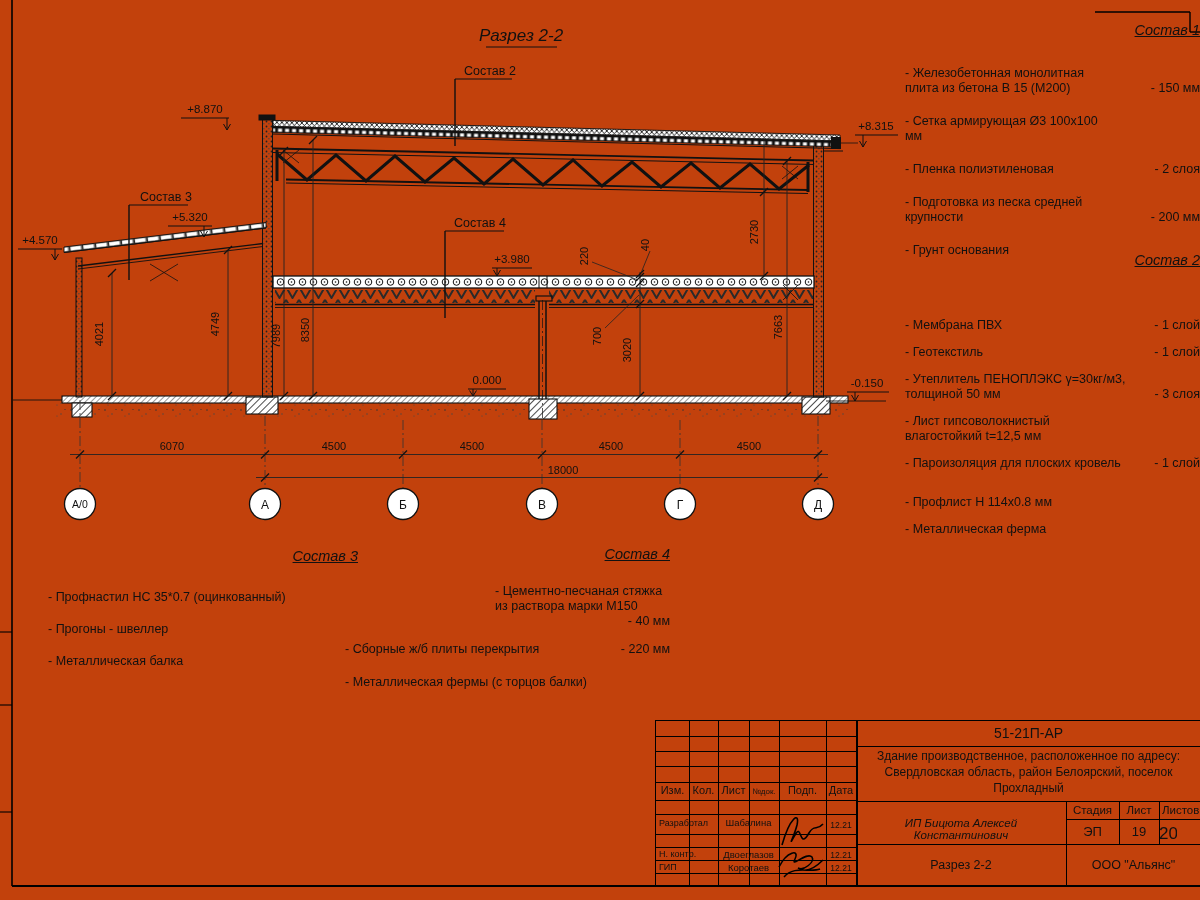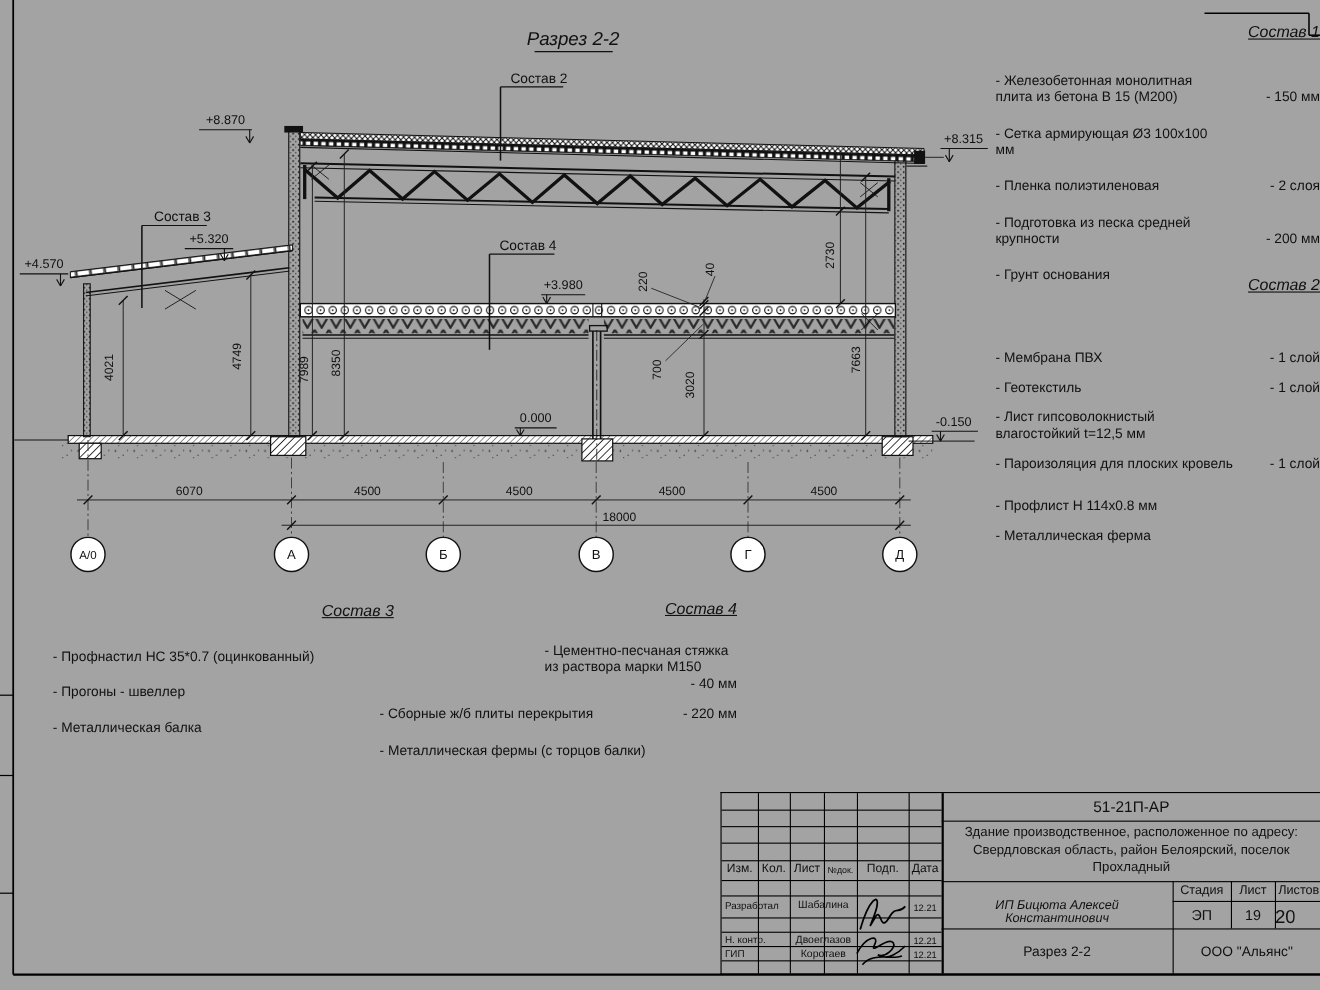--- a/index.html
+++ b/index.html
@@ -1,16 +1,16 @@
 <!DOCTYPE html>
 <html><head>
 <meta charset="utf-8">
 <style>
   html,body{margin:0;padding:0;background:#fff;}
-  #sheet{position:relative;width:1200px;height:900px;background:#a3a3a3;overflow:hidden;
+  #sheet{position:relative;width:1200px;height:900px;background:#c2410c;overflow:hidden;
          font-family:"Liberation Sans",sans-serif;color:#111;}
   #sheet svg{position:absolute;left:0;top:0;}
   svg text{font-family:"Liberation Sans",sans-serif;fill:#111;}
   .dim{font-size:11px;}
   .elev{font-size:11.5px;}
   .lbl{font-size:12.5px;}
   .ax{font-size:12px;}
   .ax-sm{font-size:10.5px;}
   .ttl{font-size:17px;font-style:italic;}
   
@@ -348,20 +348,24 @@
   <div class="spec-title tmb44">Состав 2</div>
   <div class="spec-item">
     <div class="si-name w222">- Мембрана ПВХ</div>
     <div class="si-qty">- 1 слой</div>
   </div>
   <div class="spec-item">
     <div class="si-name w222">- Геотекстиль</div>
     <div class="si-qty">- 1 слой</div>
   </div>
   <div class="spec-item">
+    <div class="si-name w222">- Утеплитель ПЕНОПЛЭКС γ=30кг/м3, толщиной 50 мм</div>
+    <div class="si-qty">- 3 слоя</div>
+  </div>
+  <div class="spec-item">
     <div class="si-name w222">- Лист гипсоволокнистый влагостойкий t=12,5 мм</div>
   </div>
   <div class="spec-item mb24">
     <div class="si-name w222">- Пароизоляция для плоских кровель</div>
     <div class="si-qty">- 1 слой</div>
   </div>
   <div class="spec-item">
     <div class="si-name">- Профлист Н 114х0.8 мм</div>
   </div>
   <div class="spec-item">

